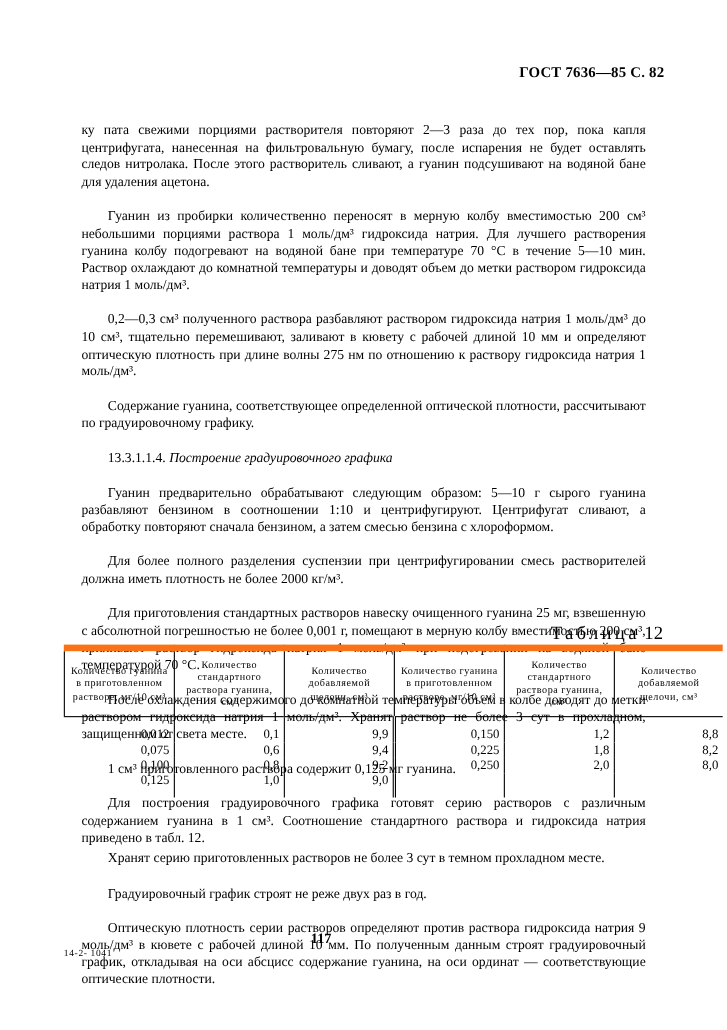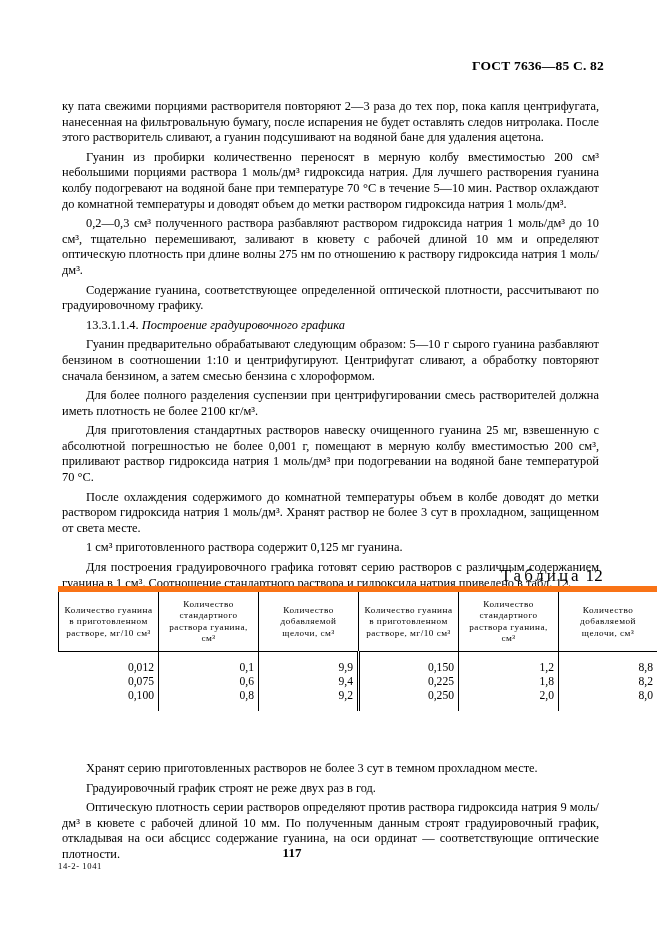--- a/index.html
+++ b/index.html
@@ -38,21 +38,21 @@
 
   
   .body-block {
     position: absolute;
     left: 58px;
     top: 95px;
     width: 545px;
   }
 
   p.para {
-    margin: 4px;
+    margin: 16px;
     font-size: 12.4px;
     line-height: 15.6px;
     text-align: justify;
     text-indent: 24px;
     hyphens: manual;
   }
   p.para.cont {
     text-indent: 0;
   }
   p.para.sect {
@@ -165,21 +165,21 @@
 
   <div class="body-block">
     <p class="para cont">ку пата свежими порциями растворителя повторяют 2—3 раза до тех пор, пока капля центрифугата, нанесенная на фильтровальную бумагу, после испарения не будет оставлять следов нитролака. После этого растворитель сливают, а гуанин подсушивают на водяной бане для удаления ацетона.</p>
     <p class="para">Гуанин из пробирки количественно переносят в мерную колбу вместимостью 200 см³ небольшими порциями раствора 1 моль/дм³ гидроксида натрия. Для лучшего растворения гуанина колбу подогревают на водяной бане при температуре 70 °С в течение 5—10 мин. Раствор охлаждают до комнатной температуры и доводят объем до метки раствором гидроксида натрия 1 моль/дм³.</p>
     <p class="para">0,2—0,3 см³ полученного раствора разбавляют раствором гидроксида натрия 1 моль/дм³ до 10 см³, тщательно перемешивают, заливают в кювету с рабочей длиной 10 мм и определяют оптическую плотность при длине волны 275 нм по отношению к раствору гидроксида натрия 1 моль/дм³.</p>
     <p class="para">Содержание гуанина, соответствующее определенной оптической плотности, рассчитывают по градуировочному графику.</p>
 
     <p class="para sect"><span>13.3.1.1.4.</span><span> </span><span class="ital">Построение градуировочного графика</span></p>
 
     <p class="para">Гуанин предварительно обрабатывают следующим образом: 5—10 г сырого гуанина разбавляют бензином в соотношении 1:10 и центрифугируют. Центрифугат сливают, а обработку повторяют сначала бензином, а затем смесью бензина с хлороформом.</p>
-    <p class="para">Для более полного разделения суспензии при центрифугировании смесь растворителей должна иметь плотность не более 2100 кг/м³.</p>
+    <p class="para">Для более полного разделения суспензии при центрифугировании смесь растворителей должна иметь плотность не более 2000 кг/м³.</p>
     <p class="para">Для приготовления стандартных растворов навеску очищенного гуанина 25 мг, взвешенную с абсолютной погрешностью не более 0,001 г, помещают в мерную колбу вместимостью 200 см³, приливают раствор гидроксида натрия 1 моль/дм³ при подогревании на водяной бане температурой 70 °С.</p>
     <p class="para">После охлаждения содержимого до комнатной температуры объем в колбе доводят до метки раствором гидроксида натрия 1 моль/дм³. Хранят раствор не более 3 сут в прохладном, защищенном от света месте.</p>
     <p class="para">1 см³ приготовленного раствора содержит 0,125 мг гуанина.</p>
     <p class="para">Для построения градуировочного графика готовят серию растворов с различным содержанием гуанина в 1 см³. Соотношение стандартного раствора и гидроксида натрия приведено в табл. 12.</p>
   </div>
 
   <div class="table-caption">
     <span class="tcap-word">Таблица</span><span class="tcap-num">12</span>
   </div>
 
@@ -213,20 +213,28 @@
           <td>8,2</td>
         </tr>
         <tr>
           <td class="c0">0,100</td>
           <td>0,8</td>
           <td>9,2</td>
           <td class="dbl">0,250</td>
           <td>2,0</td>
           <td>8,0</td>
         </tr>
+        <tr>
+          <td class="c0">0,125</td>
+          <td>1,0</td>
+          <td>9,0</td>
+          <td class="dbl"></td>
+          <td></td>
+          <td></td>
+        </tr>
       </tbody>
     </table>
   </div>
 
   <div class="body-block-2">
     <p class="para">Хранят серию приготовленных растворов не более 3 сут в темном прохладном месте.</p>
     <p class="para">Градуировочный график строят не реже двух раз в год.</p>
     <p class="para">Оптическую плотность серии растворов определяют против раствора гидроксида натрия 9 моль/дм³ в кювете с рабочей длиной 10 мм. По полученным данным строят градуировочный график, откладывая на оси абсцисс содержание гуанина, на оси ординат — соответствующие оптические плотности.</p>
   </div>
 

